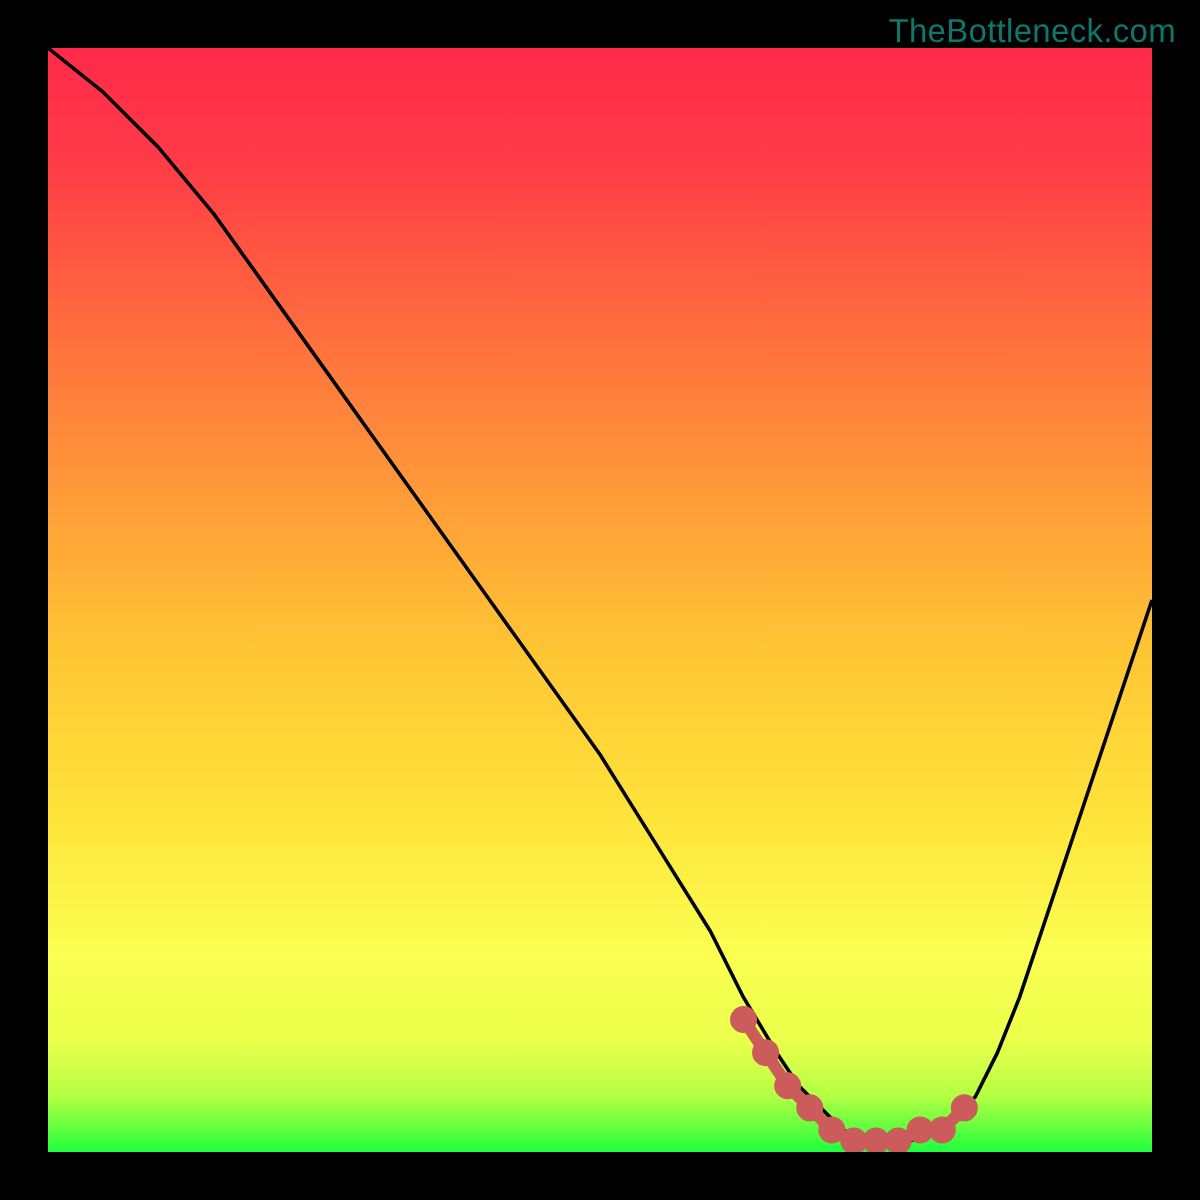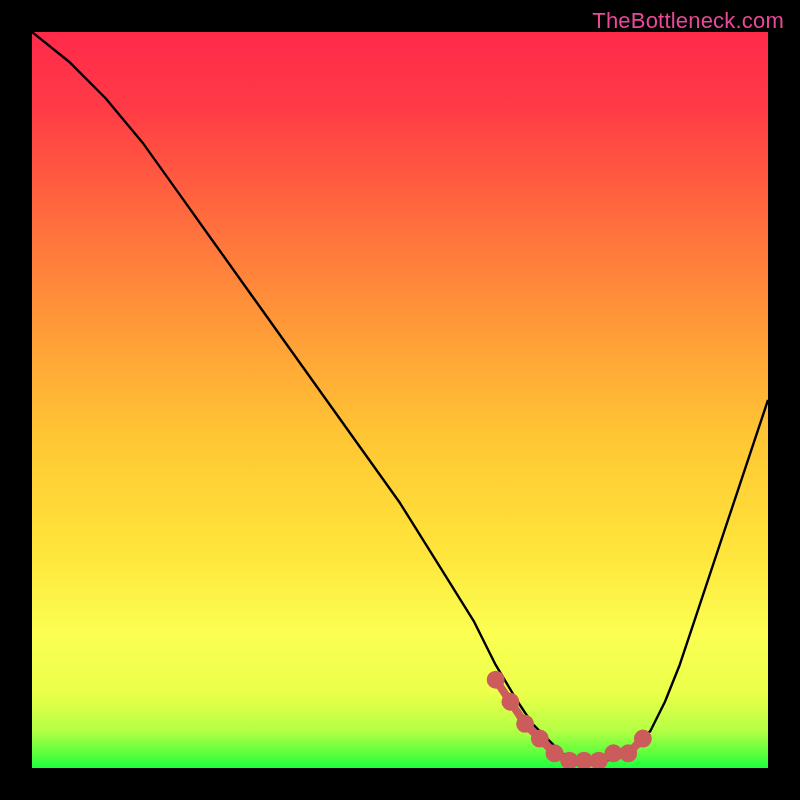--- a/index.html
+++ b/index.html
@@ -14,21 +14,21 @@
     position: absolute;
     left: 32px;
     top: 32px;
     width: 736px;
     height: 736px;
   }
   .watermark {
     position: absolute;
     top: 8px;
     right: 16px;
-    color: #ec4899;
+    color: #0f766e;
     font-family: Arial, Helvetica, sans-serif;
     font-size: 22px;
     font-weight: 500;
     z-index: 50;
     letter-spacing: 0.2px;
   }
 </style>
 </head>
 <body>
 

